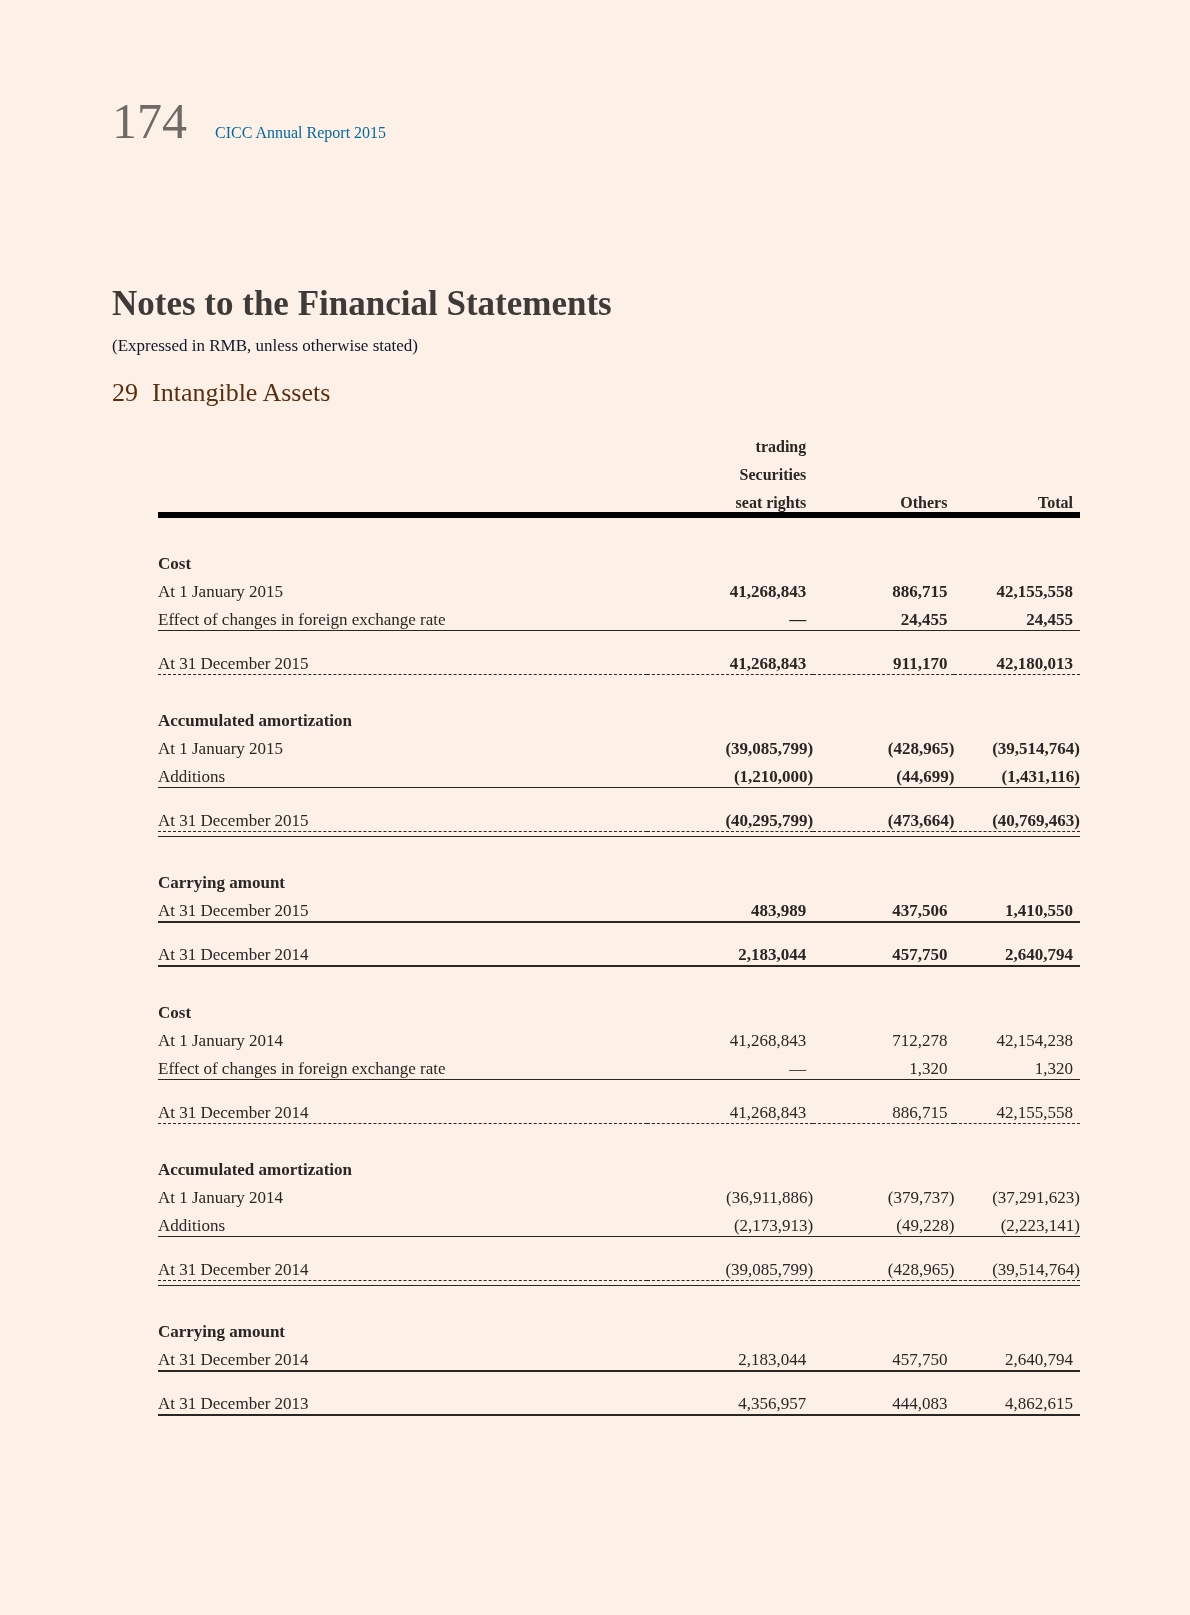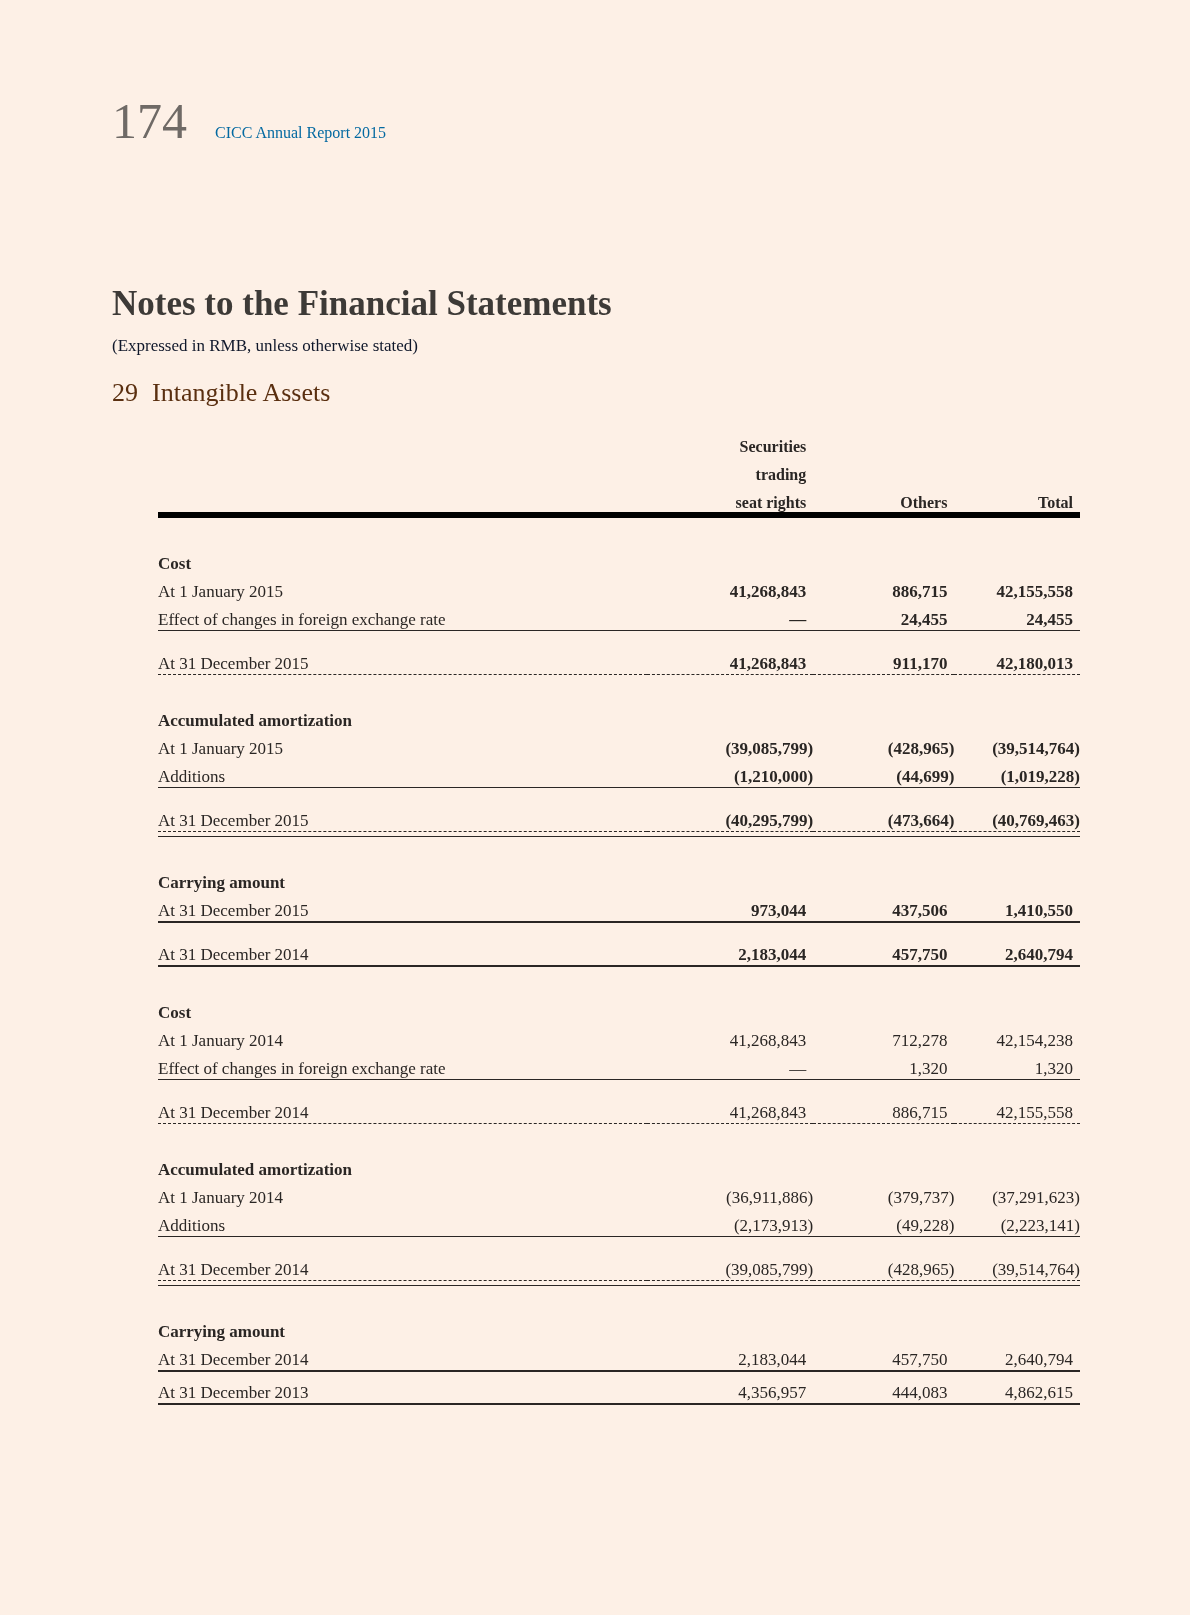--- a/index.html
+++ b/index.html
@@ -53,30 +53,30 @@
 
 <div class="notes-title">Notes to the Financial Statements</div>
 <div class="notes-sub">(Expressed in RMB, unless otherwise stated)</div>
 <div class="section-title">
   <span class="num">29</span><span>Intangible Assets</span>
 </div>
 
 <table class="fin">
   <thead>
     <tr>
+      <th></th>
+      <th style="padding-right:7px">trading</th>
+      <th></th>
+      <th></th>
+    </tr>
+    <tr>
       <th class="c1"></th>
       <th class="c2" style="padding-right:7px">Securities</th>
       <th class="c3"></th>
       <th class="c4"></th>
-    </tr>
-    <tr>
-      <th></th>
-      <th style="padding-right:7px">trading</th>
-      <th></th>
-      <th></th>
     </tr>
     <tr class="hdr-row">
       <th></th>
       <th style="padding-right:7px">seat rights</th>
       <th style="padding-right:7px">Others</th>
       <th style="padding-right:7px">Total</th>
     </tr>
   </thead>
   <tbody>
 
@@ -113,40 +113,40 @@
     <tr class="b">
       <td class="lbl">At 1 January 2015</td>
       <td class="num-cell paren">(39,085,799)</td>
       <td class="num-cell paren">(428,965)</td>
       <td class="num-cell paren">(39,514,764)</td>
     </tr>
     <tr class="b bt">
       <td class="lbl">Additions</td>
       <td class="num-cell paren">(1,210,000)</td>
       <td class="num-cell paren">(44,699)</td>
-      <td class="num-cell paren">(1,019,228)</td>
+      <td class="num-cell paren">(1,431,116)</td>
     </tr>
     <tr class="b dash" style="height:44px">
       <td class="lbl">At 31 December 2015</td>
       <td class="num-cell paren">(40,295,799)</td>
       <td class="num-cell paren">(473,664)</td>
       <td class="num-cell paren">(40,769,463)</td>
     </tr>
     <tr class="thick">
         <td colspan="4" style="height:4px;padding:0;border-bottom-width:1.5px"></td>
       </tr>
     <tr class="spacer">
         <td colspan="4"></td>
       </tr>
     <tr>
         <td class="grp" colspan="4">Carrying amount</td>
       </tr>
     <tr class="b thick">
       <td class="lbl">At 31 December 2015</td>
-      <td class="num-cell pos">973,044</td>
+      <td class="num-cell pos">483,989</td>
       <td class="num-cell pos">437,506</td>
       <td class="num-cell pos">1,410,550</td>
     </tr>
     <tr class="b thick" style="height:44px">
       <td class="lbl">At 31 December 2014</td>
       <td class="num-cell pos">2,183,044</td>
       <td class="num-cell pos">457,750</td>
       <td class="num-cell pos">2,640,794</td>
     </tr>
 
@@ -206,20 +206,20 @@
       </tr>
     <tr>
         <td class="grp" colspan="4">Carrying amount</td>
       </tr>
     <tr class="thick">
       <td class="lbl">At 31 December 2014</td>
       <td class="num-cell pos">2,183,044</td>
       <td class="num-cell pos">457,750</td>
       <td class="num-cell pos">2,640,794</td>
     </tr>
-    <tr class="thick" style="height:33px">
+    <tr class="thick" style="height:44px">
       <td class="lbl">At 31 December 2013</td>
       <td class="num-cell pos">4,356,957</td>
       <td class="num-cell pos">444,083</td>
       <td class="num-cell pos">4,862,615</td>
     </tr>
   </tbody>
 </table>
 
 </body></html>

